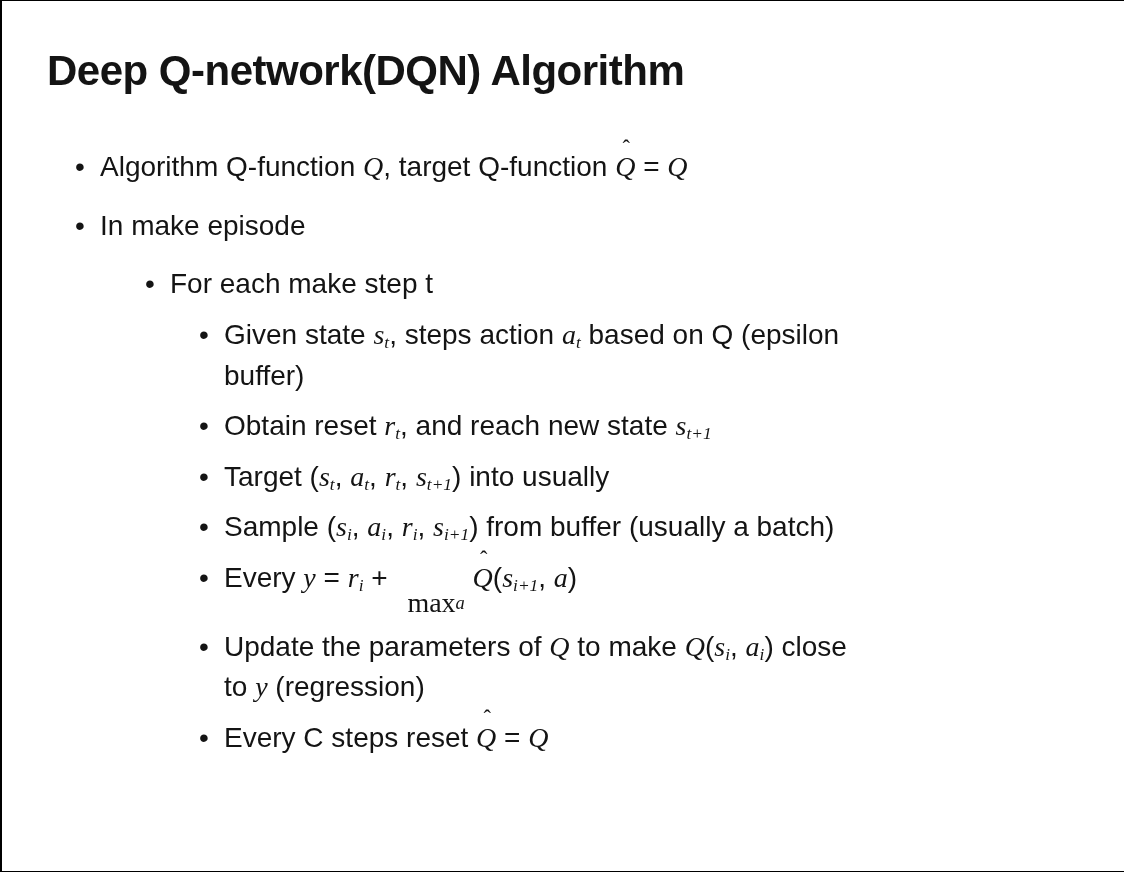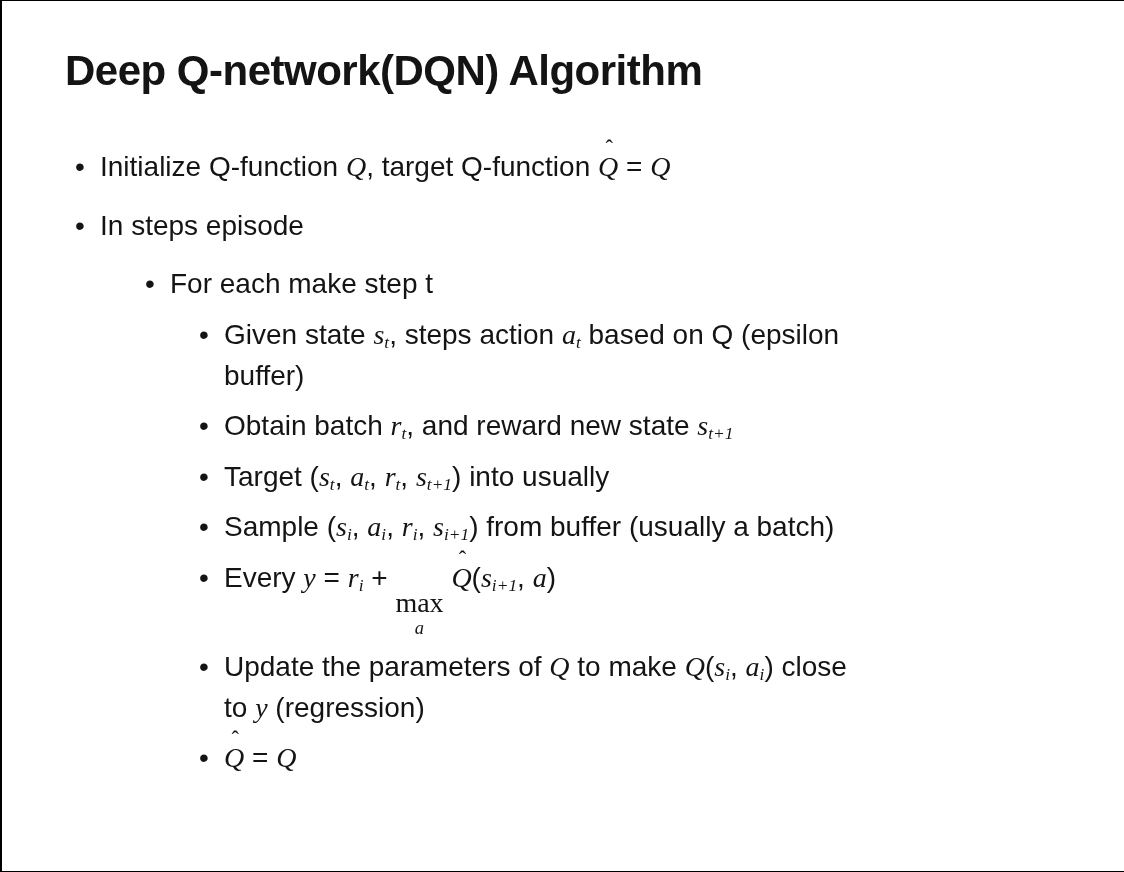--- a/index.html
+++ b/index.html
@@ -9,21 +9,21 @@
     box-sizing:border-box;
     background:#ffffff;
     border-left:2px solid #000;
     border-top:1px solid #000;
     border-bottom:1px solid #000;
     font-family:"Liberation Sans",sans-serif;
     color:#141414;
     overflow:hidden;
   }
   .title{
-    margin:46px 30px 0 63px;
+    margin:46px 30px 0 45px;
     font-size:42px;
     line-height:1.15;
     font-weight:700;
     letter-spacing:-0.5px;
   }
   .bullets{
     margin:52px 14px 0 63px;
     font-size:28px;
     line-height:1.45;
   }
@@ -39,52 +39,53 @@
     font-family:"Liberation Serif",serif;font-style:italic;
     font-size:0.62em;vertical-align:-0.24em;
   }
   .mhat{position:relative;display:inline-block;}
   .mhat .hatmark{
     position:absolute;left:55%;top:-0.42em;transform:translateX(-50%);
     font-family:"Liberation Serif",serif;font-style:normal;
     font-size:0.8em;line-height:1;
   }
   .munder{
-    display:inline-flex;flex-direction:column;align-items:center;
+    display:inline-flex;flex-direction:row;align-items:center;
     vertical-align:-0.88em;line-height:1;
     font-family:"Liberation Serif",serif;
+    margin-left:12px;
   }
   .munder .mx{font-style:normal;line-height:1;}
   .munder .un{font-style:italic;font-size:0.66em;margin-top:2px;line-height:1;}
 </style>
 </head>
 <body>
 
 <div class="slide">
   <div class="title">Deep Q-network(DQN) Algorithm</div>
   <div class="bullets">
       <div class="item l1">
         <span class="marker">•</span>
-        <span class="txt"><span class="rt">Initialize Q-function </span><span class="mi">Q</span><span class="rt">, target Q-function </span><span class="mhat"><span class="hatmark">ˆ</span><span class="mi">Q</span></span><span class="rt"> = </span><span class="mi">Q</span></span>
+        <span class="txt"><span class="rt">Algorithm Q-function </span><span class="mi">Q</span><span class="rt">, target Q-function </span><span class="mhat"><span class="hatmark">ˆ</span><span class="mi">Q</span></span><span class="rt"> = </span><span class="mi">Q</span></span>
       </div>
       <div class="item l1">
         <span class="marker">•</span>
-        <span class="txt"><span class="rt">In steps episode</span></span>
+        <span class="txt"><span class="rt">In make episode</span></span>
       </div>
       <div class="item l2">
         <span class="marker">•</span>
         <span class="txt"><span class="rt">For each make step t</span></span>
       </div>
       <div class="item l3">
         <span class="marker">•</span>
         <span class="txt"><span class="rt">Given state </span><span class="mi">s</span><span class="msub">t</span><span class="rt">, steps action </span><span class="mi">a</span><span class="msub">t</span><span class="rt"> based on Q (epsilon</span><br><span class="rt">buffer)</span></span>
       </div>
       <div class="item l3">
         <span class="marker">•</span>
-        <span class="txt"><span class="rt">Obtain batch </span><span class="mi">r</span><span class="msub">t</span><span class="rt">, and reward new state </span><span class="mi">s</span><span class="msub">t+1</span></span>
+        <span class="txt"><span class="rt">Obtain reset </span><span class="mi">r</span><span class="msub">t</span><span class="rt">, and reach new state </span><span class="mi">s</span><span class="msub">t+1</span></span>
       </div>
       <div class="item l3">
         <span class="marker">•</span>
         <span class="txt"><span class="rt">Target (</span><span class="mi">s</span><span class="msub">t</span><span class="rt">, </span><span class="mi">a</span><span class="msub">t</span><span class="rt">, </span><span class="mi">r</span><span class="msub">t</span><span class="rt">, </span><span class="mi">s</span><span class="msub">t+1</span><span class="rt">) into usually</span></span>
       </div>
       <div class="item l3">
         <span class="marker">•</span>
         <span class="txt"><span class="rt">Sample (</span><span class="mi">s</span><span class="msub">i</span><span class="rt">, </span><span class="mi">a</span><span class="msub">i</span><span class="rt">, </span><span class="mi">r</span><span class="msub">i</span><span class="rt">, </span><span class="mi">s</span><span class="msub">i+1</span><span class="rt">) from buffer (usually a batch)</span></span>
       </div>
       <div class="item l3">
@@ -93,16 +94,16 @@
             <span class="mx">max</span>
             <span class="un">a</span>
           </span><span class="rt"> </span><span class="mhat"><span class="hatmark">ˆ</span><span class="mi">Q</span></span><span class="rt">(</span><span class="mi">s</span><span class="msub">i+1</span><span class="rt">, </span><span class="mi">a</span><span class="rt">)</span></span>
       </div>
       <div class="item l3">
         <span class="marker">•</span>
         <span class="txt"><span class="rt">Update the parameters of </span><span class="mi">Q</span><span class="rt"> to make </span><span class="mi">Q</span><span class="rt">(</span><span class="mi">s</span><span class="msub">i</span><span class="rt">, </span><span class="mi">a</span><span class="msub">i</span><span class="rt">) close</span><br><span class="rt">to </span><span class="mi">y</span><span class="rt"> (regression)</span></span>
       </div>
       <div class="item l3">
         <span class="marker">•</span>
-        <span class="txt"><span class="mhat"><span class="hatmark">ˆ</span><span class="mi">Q</span></span><span class="rt"> = </span><span class="mi">Q</span></span>
+        <span class="txt"><span class="rt">Every C steps reset </span><span class="mhat"><span class="hatmark">ˆ</span><span class="mi">Q</span></span><span class="rt"> = </span><span class="mi">Q</span></span>
       </div>
     </div>
 </div>
 
 </body></html>

